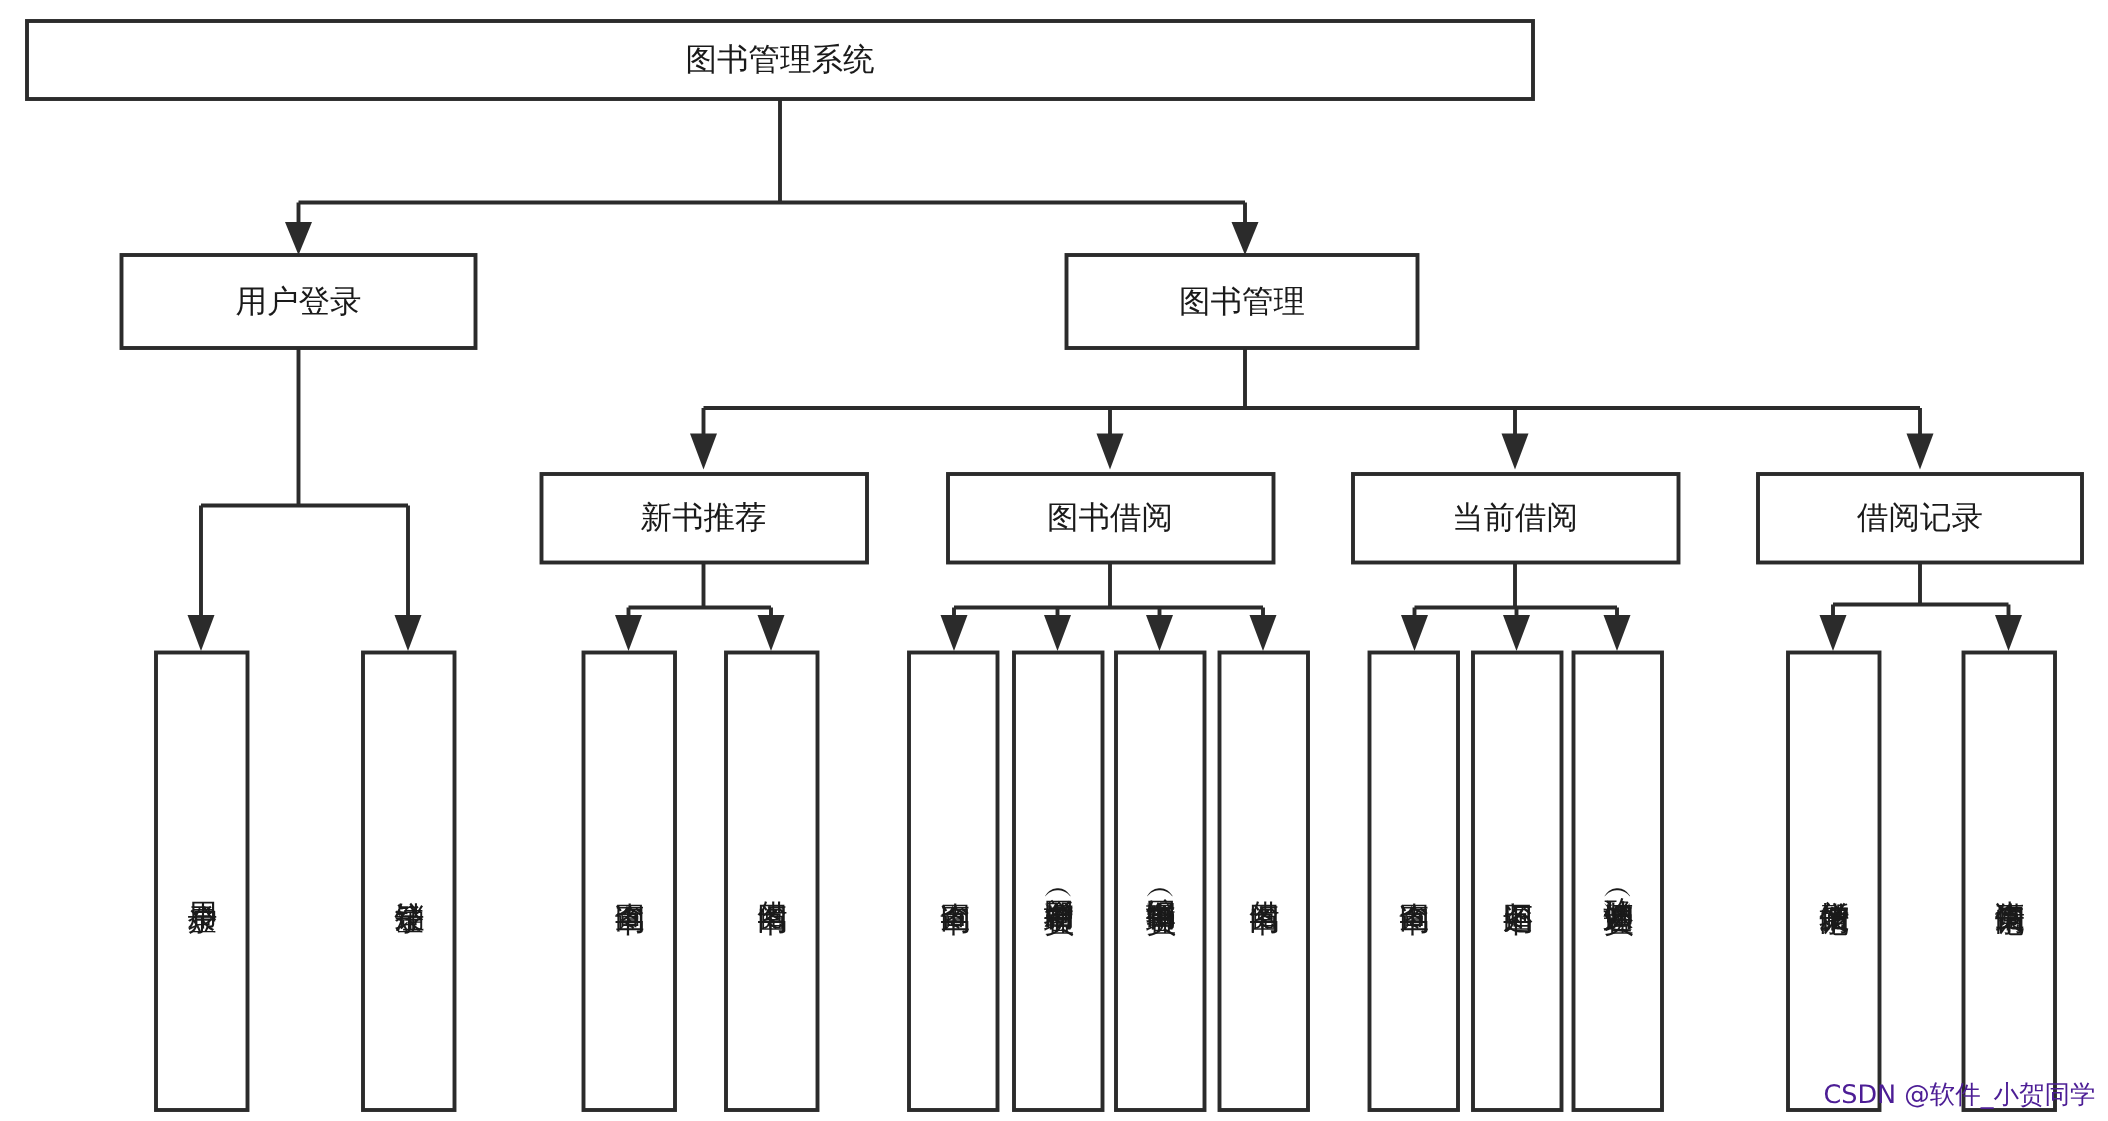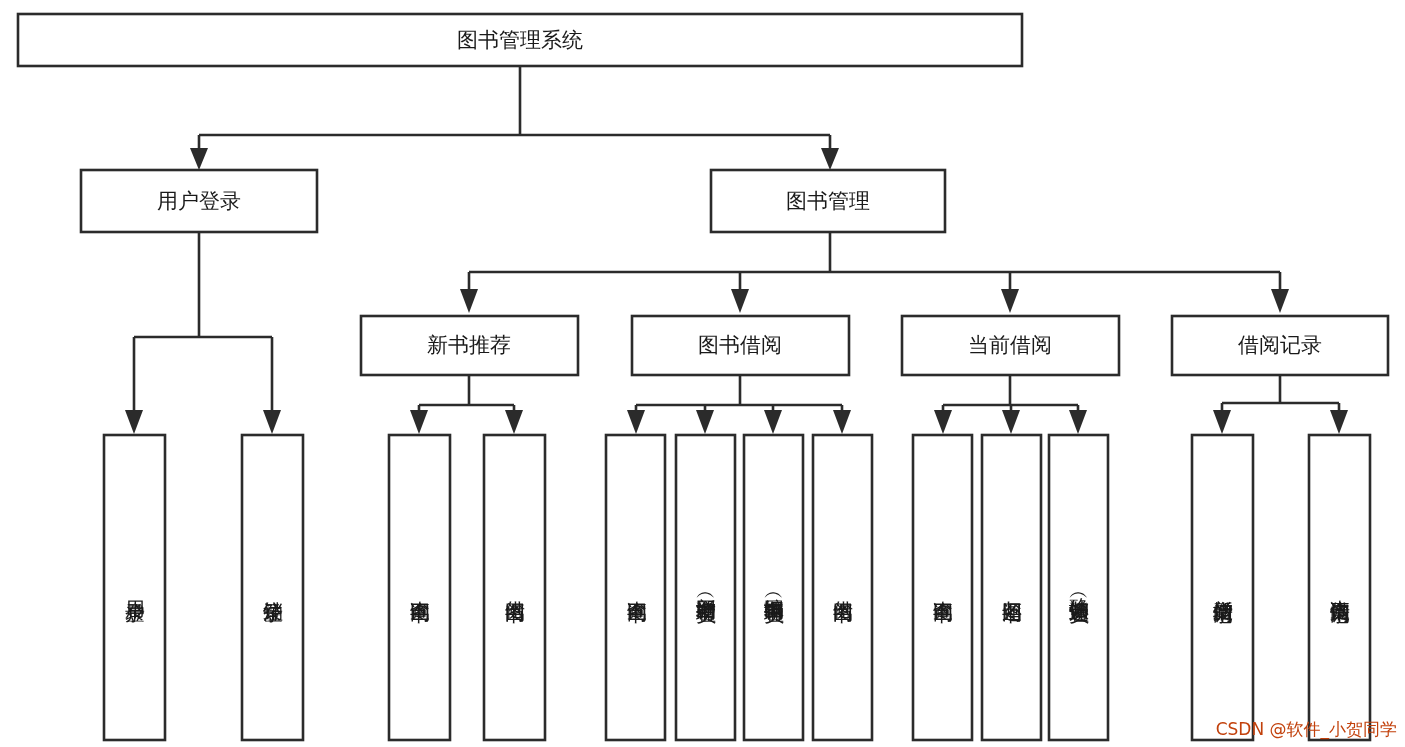--- a/index.html
+++ b/index.html
@@ -58,21 +58,21 @@
     dominant-baseline: middle;
     writing-mode: vertical-rl;
     letter-spacing: 1px;
   }
   .watermark {
     position: absolute;
     right: 8px;
     bottom: 6px;
     font-family: "DejaVu Sans", "Liberation Sans", sans-serif;
     font-size: 17px;
-    color: #c2410c;
+    color: #4c1d95;
     white-space: nowrap;
     pointer-events: none;
     margin-left: 41px;
   }
 </style>
 </head>
 <body>
 
 <div id="diagram-root">
 

